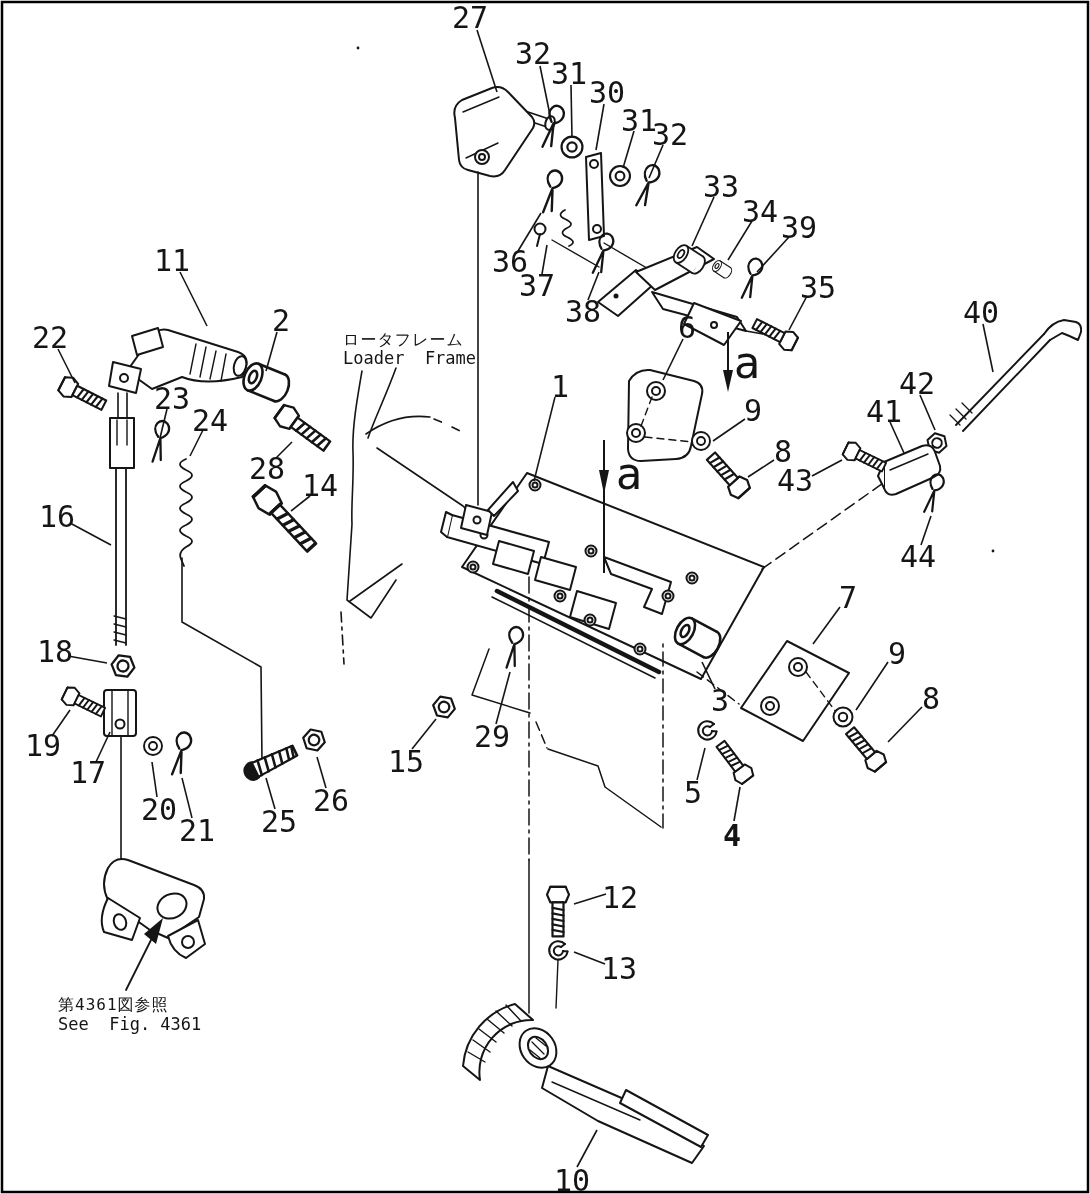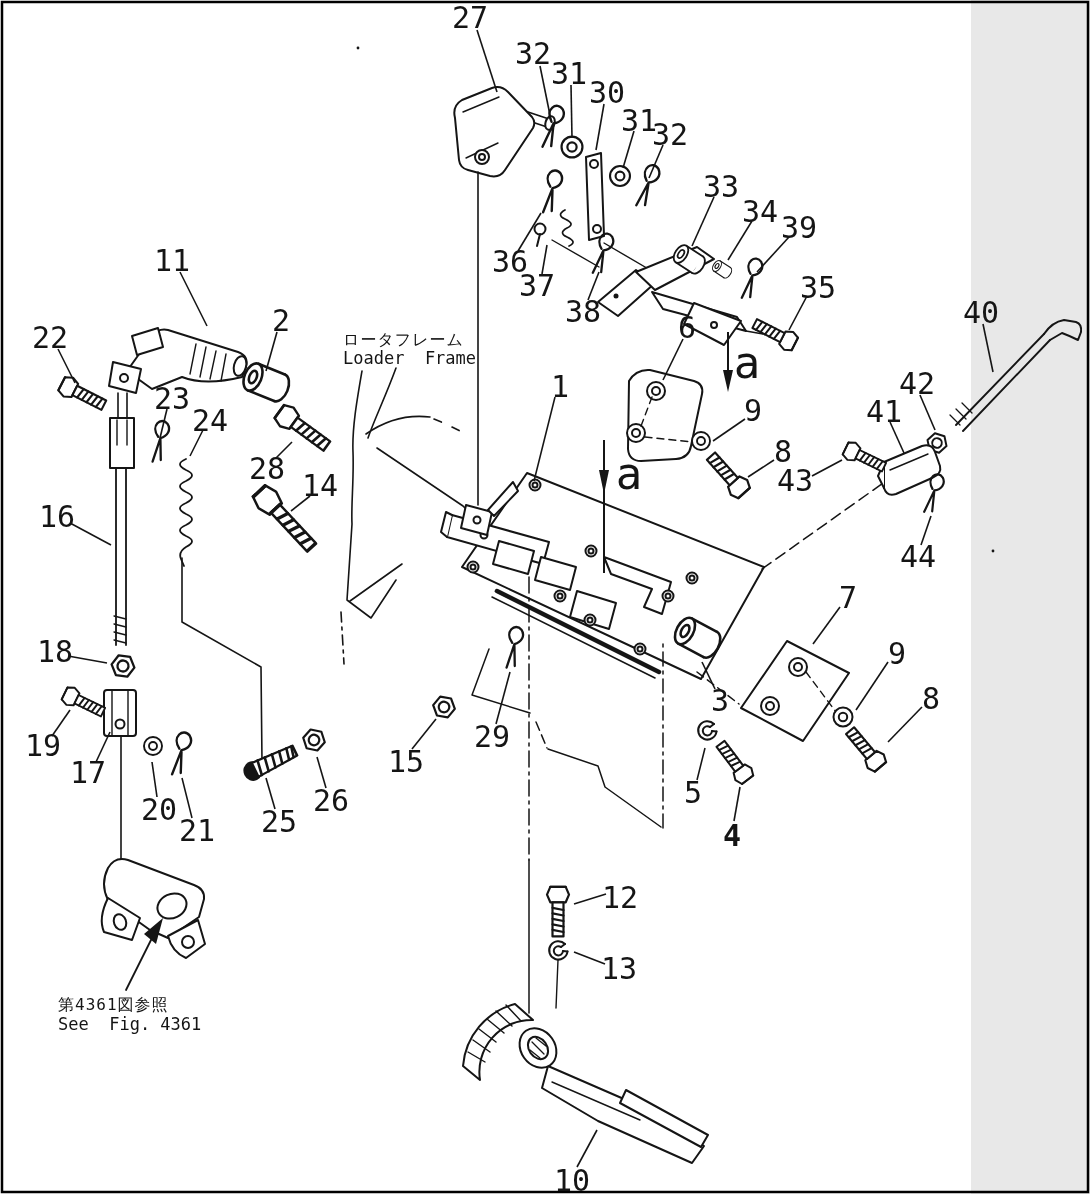--- a/index.html
+++ b/index.html
@@ -1,17 +1,17 @@
 <!DOCTYPE html>
 <html><head>
 <meta charset="utf-8">
 <style>
   html,body{margin:0;padding:0;background:#e8e8e8;}
   .page{
-    position:relative;width:971px;height:1194px;background:#ffffff;
+    position:relative;width:1090px;height:1194px;background:#ffffff;
     font-family:"DejaVu Sans Mono",monospace;
   }
   svg{display:block}
   .txt{fill:#151515;stroke:none;font-family:"DejaVu Sans Mono",monospace;}
   .callout{font-size:30px;}
   .callout.bold{font-weight:bold;}
   .marker-a{font-size:44px;}
   .lbl-jp{font-size:16px;letter-spacing:1px;white-space:pre;}
   .lbl-en{font-size:17px;white-space:pre;}
 </style>

